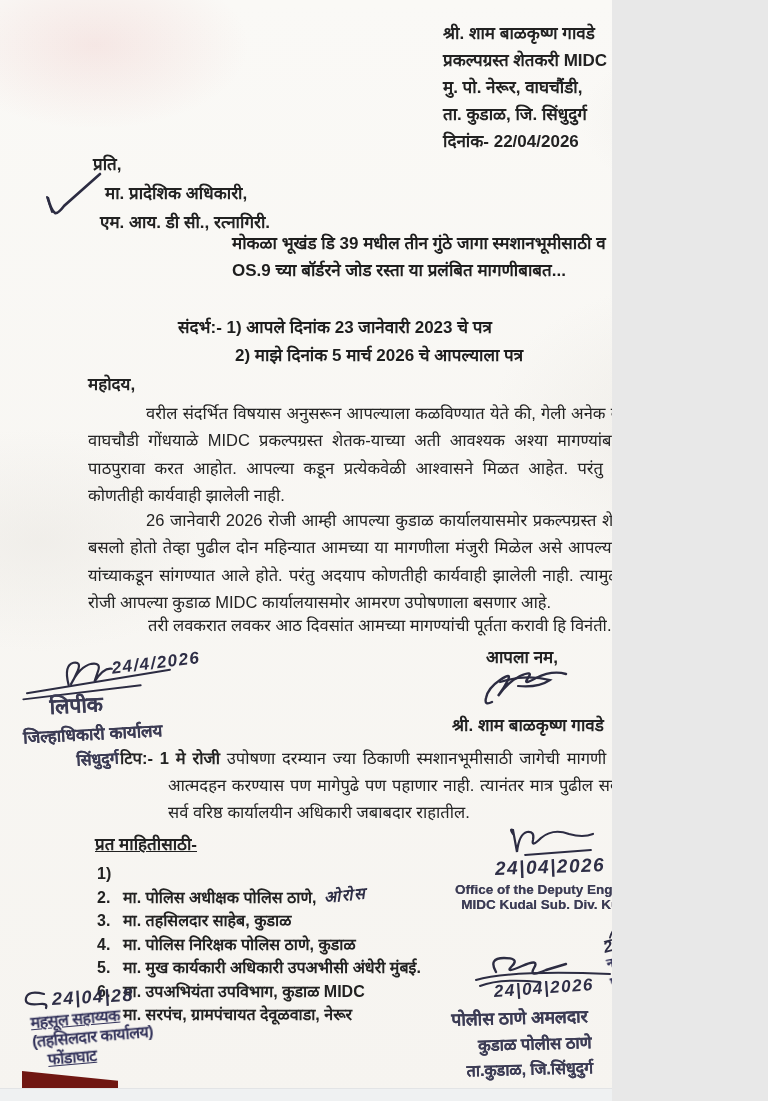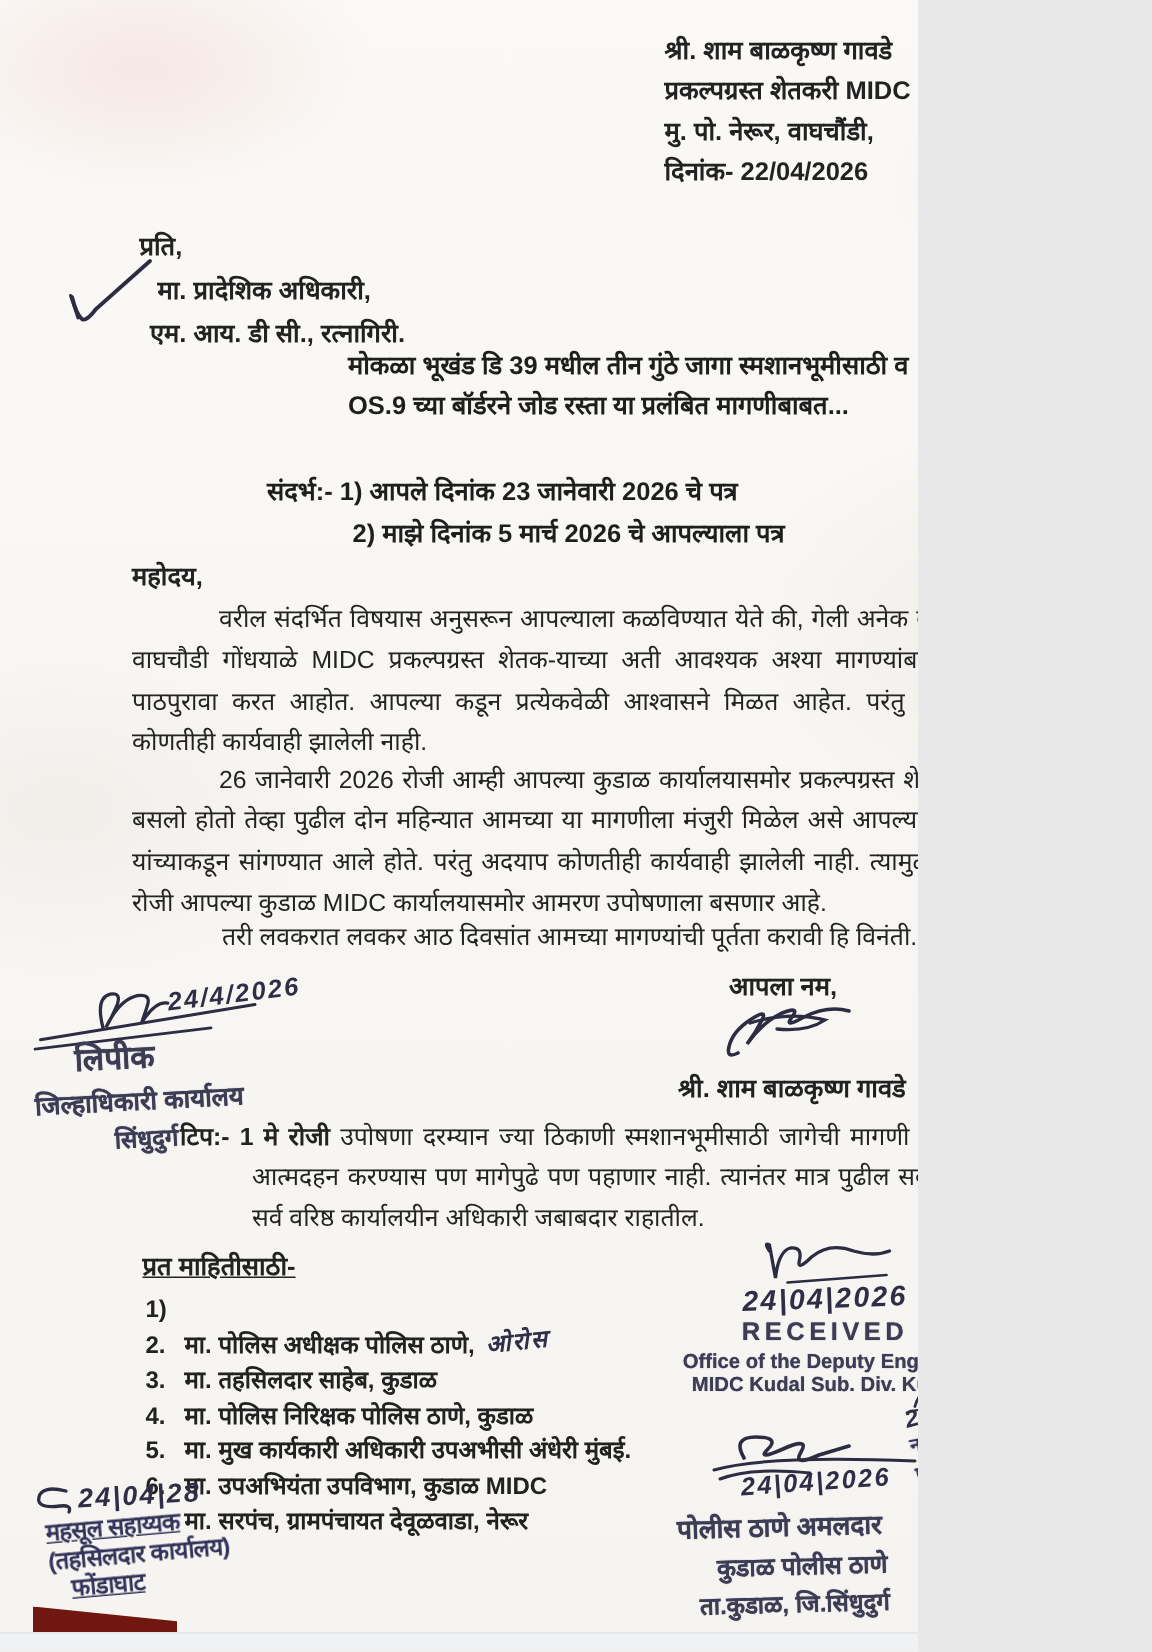--- a/index.html
+++ b/index.html
@@ -41,41 +41,42 @@
 </style>
 </head>
 <body>
 
 <div class="page">
 
   <div class="abs typ" style="left:443px;top:20px;">
     <div>श्री. शाम बाळकृष्ण गावडे</div>
     <div>प्रकल्पग्रस्त शेतकरी MIDC</div>
     <div>मु. पो. नेरूर, वाघचौंडी,</div>
+    <div>ता. कुडाळ, जि. सिंधुदुर्ग</div>
     <div>दिनांक- 22/04/2026</div>
   </div>
 
   <div class="abs typ" style="left:93px;top:150px;line-height:29px;">
     <div>प्रति,</div>
     <div style="padding-left:12px;">मा. प्रादेशिक अधिकारी,</div>
     <div style="padding-left:7px;">एम. आय. डी सी., रत्नागिरी.</div>
   </div>
 
   <svg class="abs" style="left:44px;top:168px;" width="62" height="52" viewBox="0 0 62 52">
     <path class="sig-stroke" style="stroke-width:2.6" d="M4 30 Q7 42 11 45 Q14 46 20 38 L56 6"></path>
     <path class="sig-stroke" style="stroke-width:2" d="M3 29 L8 44"></path>
   </svg>
 
   <div class="abs typ bold" style="left:183px;top:230px;line-height:27px;color:#1e1e1e;">
     <div style="padding-left:49px;">मोकळा भूखंड डि 39 मधील तीन गुंठे जागा स्मशानभूमीसाठी व</div>
     <div style="padding-left:49px;">OS.9 च्या बॉर्डरने जोड रस्ता या प्रलंबित मागणीबाबत...</div>
   </div>
 
   <div class="abs typ bold" style="left:178px;top:314px;line-height:28px;color:#1e1e1e;">
-    <div>संदर्भ:- 1) आपले दिनांक 23 जानेवारी 2026 चे पत्र</div>
+    <div>संदर्भ:- 1) आपले दिनांक 23 जानेवारी 2023 चे पत्र</div>
     <div style="padding-left:57px;">2) माझे दिनांक 5 मार्च 2026 चे आपल्याला पत्र</div>
   </div>
 
   <div class="abs typ" style="left:88px;top:371px;">महोदय,</div>
 
   <div class="abs body-text indent" style="left:88px;top:400px;width:625px;">वरील संदर्भित विषयास अनुसरून आपल्याला कळविण्यात येते की, गेली अनेक वर्षे आमच्या नेरुर वाघचौडी गोंधयाळे MIDC प्रकल्पग्रस्त शेतक-याच्या अती आवश्यक अश्या मागण्यांबाबत आपल्याकडे पाठपुरावा करत आहोत. आपल्या कडून प्रत्येकवेळी आश्वासने मिळत आहेत. परंतु अदयाप याबाबत कोणतीही कार्यवाही झालेली नाही.</div>
   <div class="abs body-text indent" style="left:88px;top:507px;width:628px;">26 जानेवारी 2026 रोजी आम्ही आपल्या कुडाळ कार्यालयासमोर प्रकल्पग्रस्त शेतकरी उपोषणाला बसलो होतो तेव्हा पुढील दोन महिन्यात आमच्या या मागणीला मंजुरी मिळेल असे आपल्या क्षेत्र व्यवस्थापक यांच्याकडून सांगण्यात आले होते. परंतु अदयाप कोणतीही कार्यवाही झालेली नाही. त्यामुळे मी 1 मे 2026 रोजी आपल्या कुडाळ MIDC कार्यालयासमोर आमरण उपोषणाला बसणार आहे.</div>
   <div class="abs body-text" style="left:148px;top:612px;width:560px;">तरी लवकरात लवकर आठ दिवसांत आमच्या मागण्यांची पूर्तता करावी हि  विनंती.</div>
 
   <div class="abs typ" style="left:486px;top:644px;">आपला नम,</div>
@@ -134,21 +135,20 @@
       <span>मा. सरपंच, ग्रामपंचायत देवूळवाडा, नेरूर</span>
     </div>
   </div>
 
   <div class="abs" style="left:440px;top:824px;width:220px;text-align:center;">
     <svg style="margin:0 auto;" width="110" height="34" viewBox="0 0 110 34">
       <path class="sig-stroke" style="stroke-width:2.2" d="M18 10 Q14 4 18 6 L22 28 Q24 10 32 8 Q40 7 38 16 Q36 24 46 14 Q58 4 74 10 Q88 14 98 10"></path>
       <path class="sig-stroke" style="stroke-width:1.8" d="M30 31 L96 26"></path>
     </svg>
     <div class="hand" style="font-size:19px;transform:rotate(-2deg);display:inline-block;">24|04|2026</div>
-    <div class="stamp" style="font-size:17px;letter-spacing:3px;font-weight:700;margin-top:-2px;">RECEIVED</div>
     <div class="stamp" style="font-size:13.5px;font-weight:700;margin-top:2px;">Office of the Deputy Engineer</div>
     <div class="stamp" style="font-size:13.5px;font-weight:700;">MIDC Kudal Sub. Div. Kudal</div>
   </div>
 
   <div class="abs" style="left:606px;top:908px;width:175px;transform:rotate(-11deg);">
     <svg width="60" height="18" viewBox="0 0 60 18">
       <path class="sig-stroke" style="stroke-width:1.8" d="M8 14 Q14 2 24 4 Q34 6 30 12 Q40 4 52 8"></path>
       <path class="sig-stroke" style="stroke-width:1.6" d="M2 17 L56 14"></path>
     </svg>
     <div class="hand" style="font-size:16px;margin-top:-4px;">24|04|26</div>

